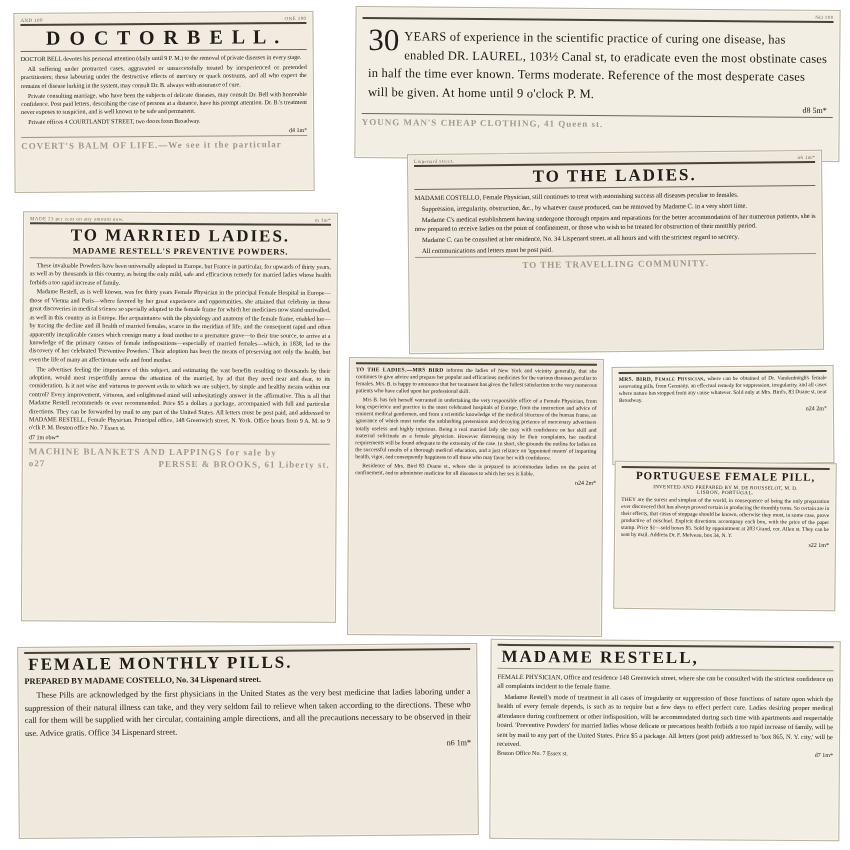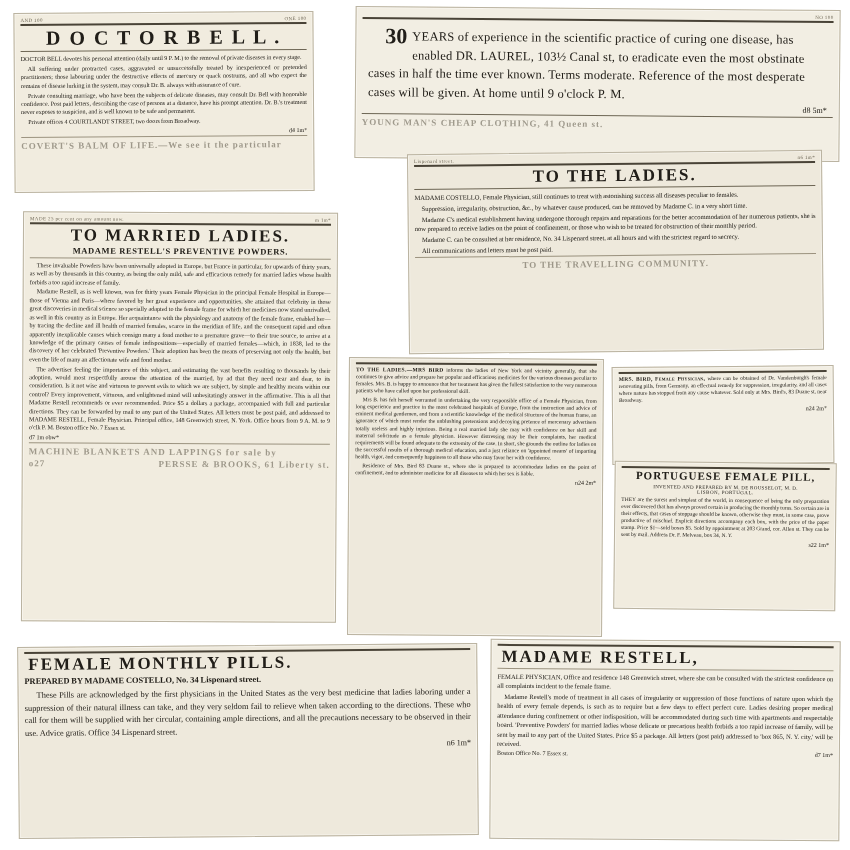--- a/index.html
+++ b/index.html
@@ -89,25 +89,25 @@
   }
   .signrow {
     display: flex;
     justify-content: space-between;
     font-size: 6px;
     margin-top: 2px;
   }
   .signrow.big { font-size: 8px; }
   .center { text-align: center; }
   .bigno {
-    font-size: 22px;
-    font-weight: 700;
+    font-size: 31px;
+    font-weight: 400;
     line-height: 0.9;
     float: left;
-    margin: 0 5px 0 17px;
+    margin: 0 5px 0 0;
     font-family: "Liberation Serif", serif;
   }
   .lead-para {
     font-size: 12.5px;
     line-height: 1.32;
     letter-spacing: 0.2px;
   }
   .cut-text {
     font-size: 9px;
     letter-spacing: 1px;

